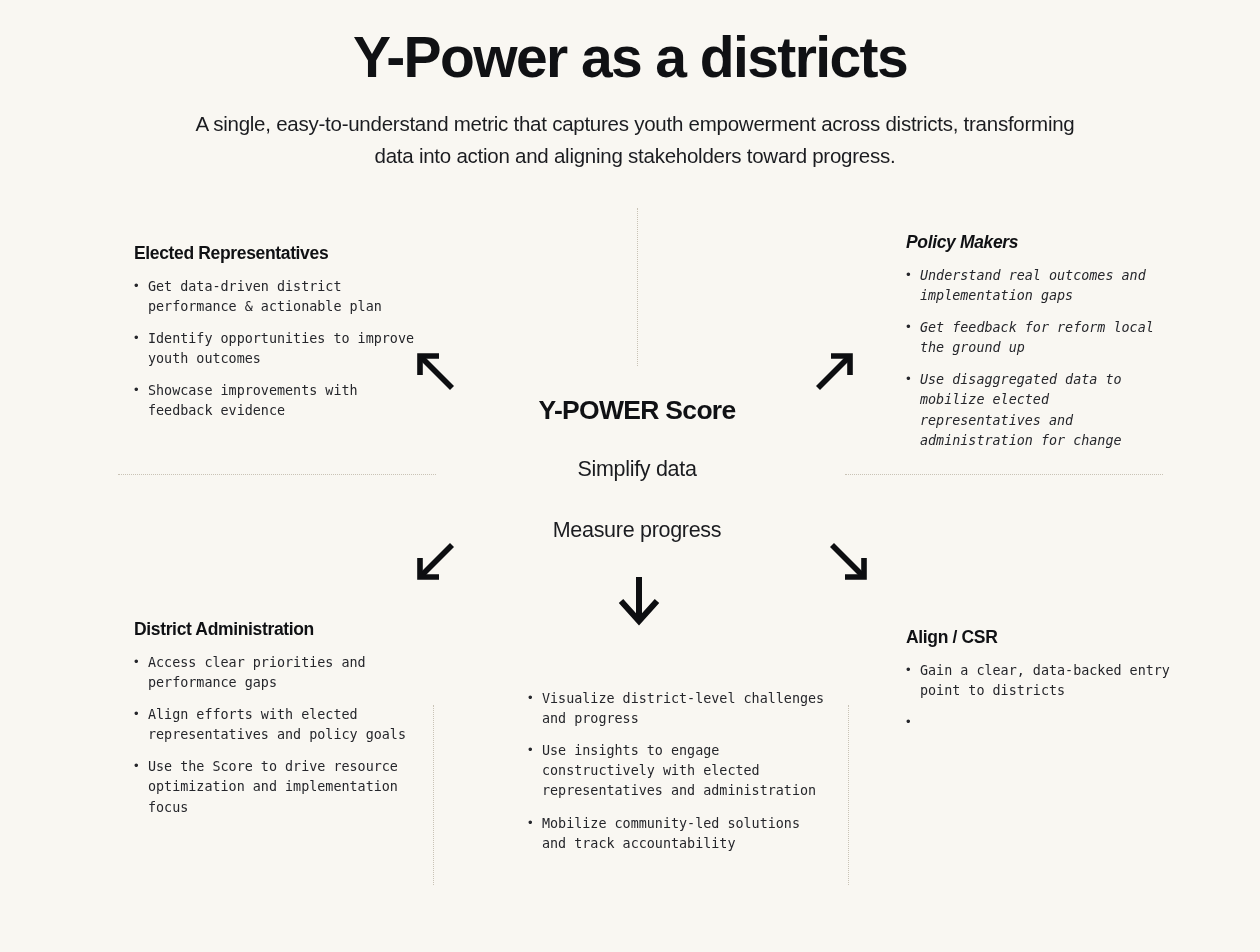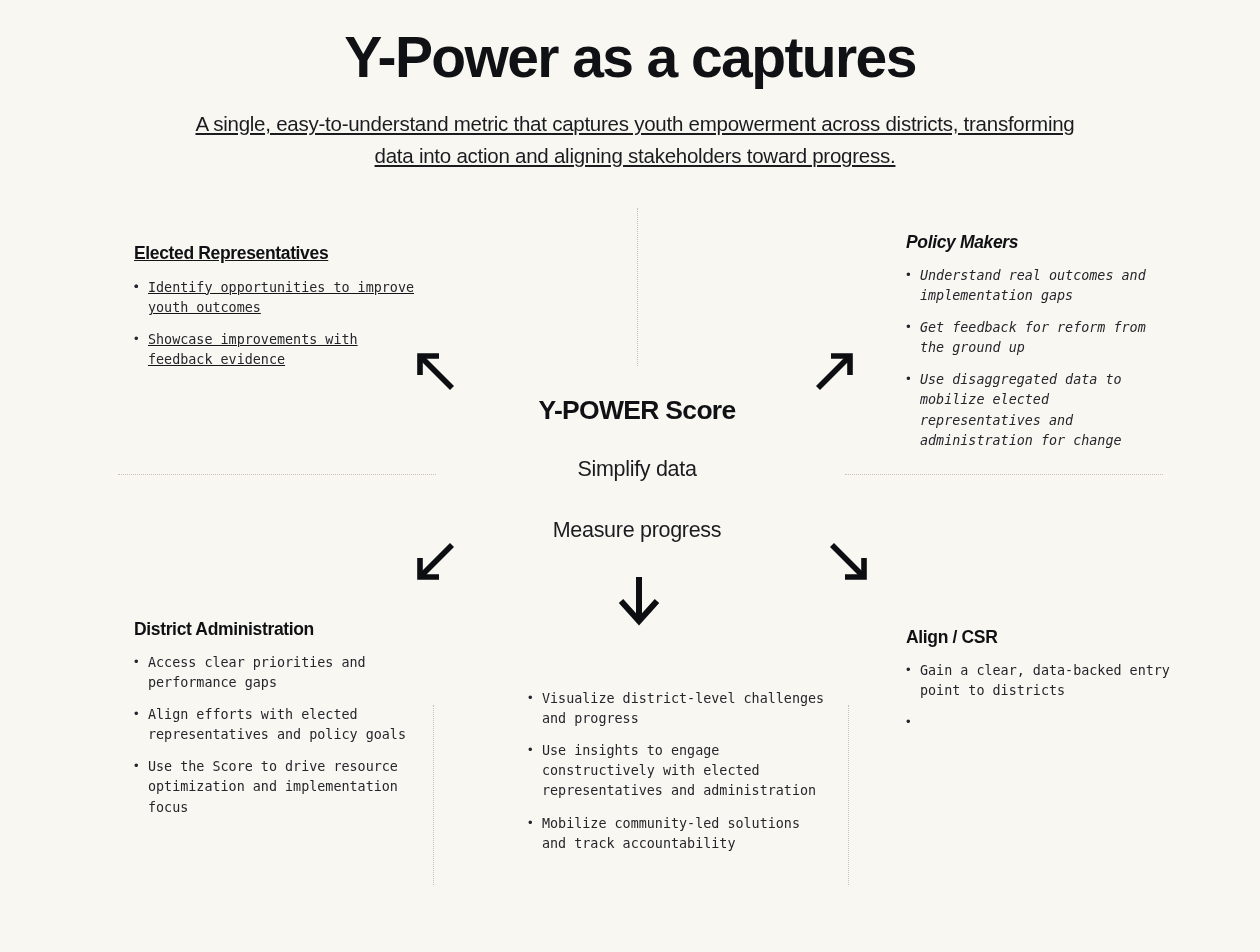--- a/index.html
+++ b/index.html
@@ -38,21 +38,20 @@
     position: absolute;
     left: 195px;
     top: 108px;
     width: 880px;
     text-align: center;
     font-size: 20.5px;
     font-weight: 400;
     line-height: 1.58;
     letter-spacing: -0.25px;
     color: #1B1C20;
-    text-decoration: underline;
   }
 
   
   .divider-h {
     position: absolute;
     height: 0;
     border-top: 1.5px dotted #C9C3B6;
   }
   .divider-v {
     position: absolute;
@@ -123,43 +122,43 @@
   .arrow {
     position: absolute;
     line-height: 0;
   }
 </style>
 </head>
 <body>
 
 <div class="canvas">
 
-  <div class="page-title">Y-Power as a captures</div>
+  <div class="page-title">Y-Power as a districts</div>
   <div class="page-subtitle">A single, easy-to-understand metric that captures youth empowerment across districts, transforming data into action and aligning stakeholders toward progress.</div>
 
   <div class="divider-h" style="left:118px; top:474px; width:318px;"></div>
   <div class="divider-h" style="left:845px; top:474px; width:318px;"></div>
   <div class="divider-v" style="left:637px; top:208px; height:158px;"></div>
   <div class="divider-v" style="left:433px; top:705px; height:180px;"></div>
   <div class="divider-v" style="left:848px; top:705px; height:180px;"></div>
 
-  <div class="block" style="left:134px; top:241px; width:290px;text-decoration:underline;">
+  <div class="block" style="left:134px; top:241px; width:290px;">
     <div class="block-heading">Elected Representatives</div>
     <ul class="bullets">
-      <li><span class="dot">•</span></li>
+      <li><span class="dot">•</span><span>Get data-driven district performance &amp; actionable plan</span></li>
       <li><span class="dot">•</span><span>Identify opportunities to improve youth outcomes</span></li>
       <li><span class="dot">•</span><span>Showcase improvements with feedback evidence</span></li>
     </ul>
   </div>
 
   <div class="block" style="left:906px; top:230px; width:262px;font-style:italic;">
     <div class="block-heading">Policy Makers</div>
     <ul class="bullets">
       <li><span class="dot">•</span><span>Understand real outcomes and implementation gaps</span></li>
-      <li><span class="dot">•</span><span>Get feedback for reform from the ground up</span></li>
+      <li><span class="dot">•</span><span>Get feedback for reform local the ground up</span></li>
       <li><span class="dot">•</span><span>Use disaggregated data to mobilize elected representatives and administration for change</span></li>
     </ul>
   </div>
 
   <div class="block" style="left:134px; top:617px; width:290px;">
     <div class="block-heading">District Administration</div>
     <ul class="bullets">
       <li><span class="dot">•</span><span>Access clear priorities and performance gaps</span></li>
       <li><span class="dot">•</span><span>Align efforts with elected representatives and policy goals</span></li>
       <li><span class="dot">•</span><span>Use the Score to drive resource optimization and implementation focus</span></li>

